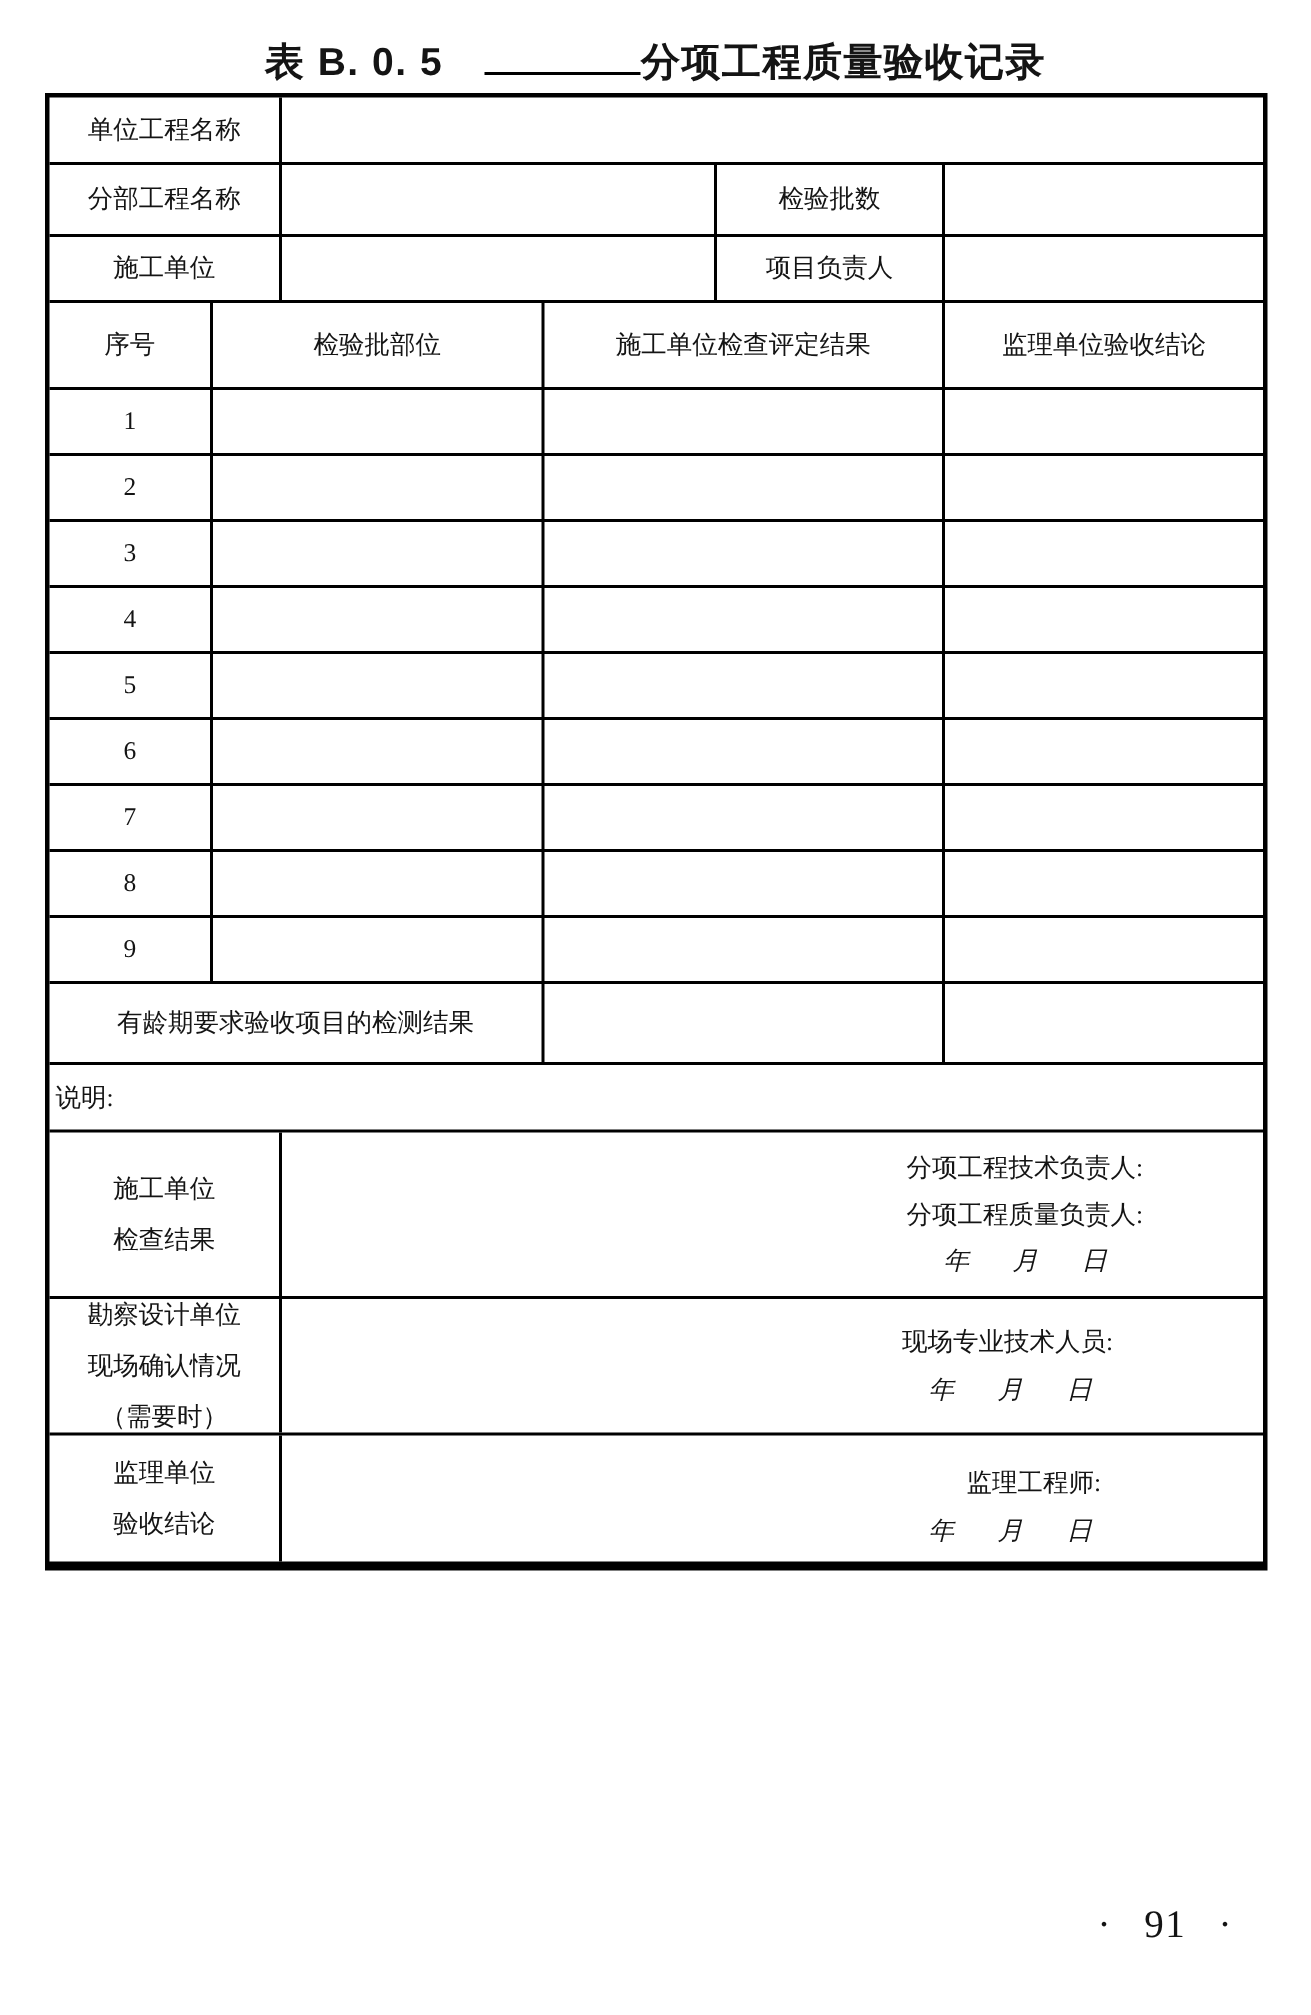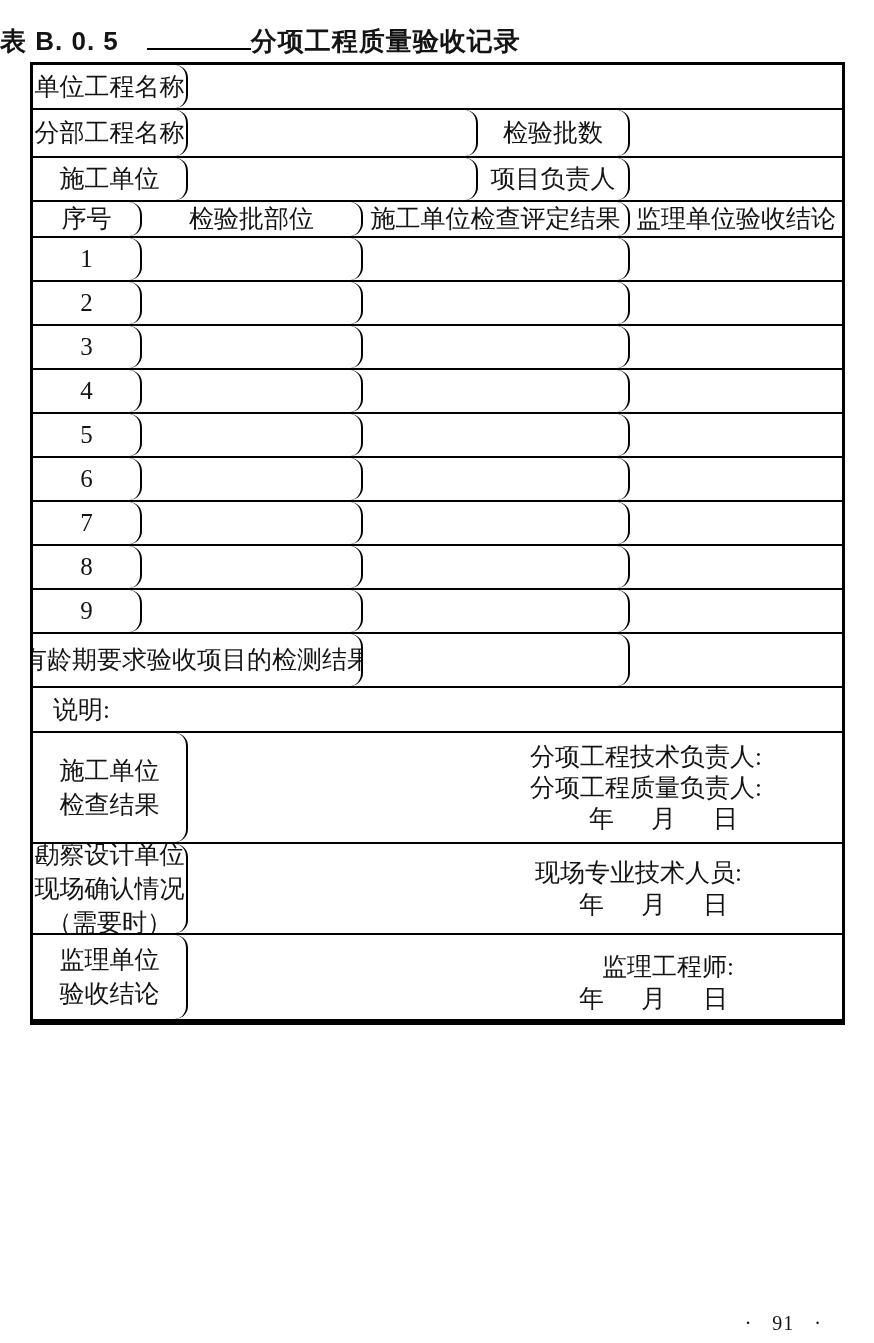--- a/index.html
+++ b/index.html
@@ -5,80 +5,80 @@
   html,body { margin:0; padding:0; }
   body {
     width:874px; height:1343px; background:#ffffff; position:relative;
     font-family:"Liberation Serif","DejaVu Serif",serif; color:#141414;
     overflow:hidden;
   }
   .page { position:absolute; inset:0; background:#fff; }
 
   
   .title {
-    position:absolute; top:24px; left:0; width:874px; 
+    position:absolute; top:24px; left:0; width:874px; text-align:center;
     font-family:"Liberation Sans","DejaVu Sans",sans-serif;
     font-weight:bold; font-size:26px; letter-spacing:1px; white-space:nowrap;
   }
   .title-blank {
     display:inline-block; width:104px; height:4px;
     border-bottom:2px solid #000; margin-left:28px; margin-right:0;
   }
 
   
   .tbl {
     position:absolute; left:30px; top:62px; width:815px;
     box-sizing:border-box; border:3px solid #000; border-bottom-width:6px;
     background:#fff;
   }
   .row { display:flex; box-sizing:border-box; border-bottom:2px solid #000; }
   .row:last-child { border-bottom:none; }
   .cell {
     box-sizing:border-box; border-right:2px solid #000;
     display:flex; align-items:center; justify-content:center;
-    font-size:25px; line-height:26px; overflow:hidden; white-space:nowrap;border-radius:13px;
+    font-size:17px; line-height:26px; overflow:hidden; white-space:nowrap;
   }
   .cell:last-child { border-right:none; }
   .cell.fill { flex:1 1 auto; }
 
   
   .r-a { height:45px; } .r-b { height:48px; } .r-c { height:44px; }
-  .r-h { height:36px; } .r-n { height:44px; }
+  .r-h { height:58px; } .r-n { height:44px; }
   .r-age { height:54px; } .r-note { height:45px; }
   .r-s1 { height:111px; } .r-s2 { height:91px; } .r-s3 { height:84px; }
 
   
   .w-label { flex:0 0 155px; }
   .w-bval  { flex:0 0 290px; }
   .w-sub   { flex:0 0 152px; }
   .w-no    { flex:0 0 109px; }
   .w-loc   { flex:0 0 221px; }
   .w-eval  { flex:0 0 267px; }
   .w-age   { flex:0 0 330px; }
 
-  .cell.start { justify-content:flex-start; padding-left:20px; }
+  .cell.start { justify-content:flex-start; padding-left:4px; }
 
   
   .stack { flex-direction:column; justify-content:center; line-height:34px; }
 
   
   .sig {
     flex-direction:column; justify-content:center; align-items:flex-end;
     line-height:31px;
   }
   .r-s1 .sig { padding-right:80px; }
   .r-s2 .sig { padding-right:100px; line-height:32px; }
   .r-s3 .sig { padding-right:108px; line-height:32px; padding-top:12px; }
-  .ymd { letter-spacing:6px; }
+  .ymd { letter-spacing:6px;font-style:italic; }
   .r-s1 .ymd { margin-right:18px; }
   .r-s2 .ymd { margin-right:8px; }
 
   
   .pageno {
-    position:absolute; top:1312px; right:52px; font-size:20px;
+    position:absolute; top:1268px; right:52px; font-size:26px;
     word-spacing:14px; letter-spacing:1px;
   }
 </style>
 </head>
 <body>
 
 <div class="page">
 
   <div class="title">
     <span>表 B. 0. 5</span><span class="title-blank"></span><span>分项工程质量验收记录</span>

